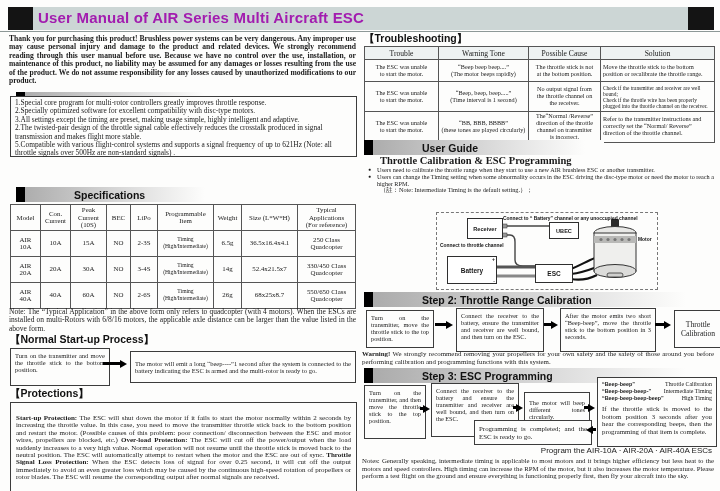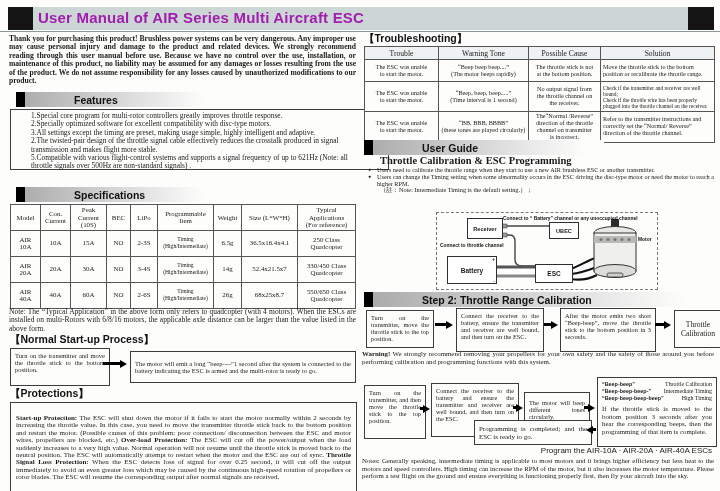--- a/index.html
+++ b/index.html
@@ -70,21 +70,21 @@
   <div class="abs hdr-black" style="left:688px;width:26px;"></div>
   <div class="abs hdr-title">User Manual of AIR Series Multi Aircraft ESC</div>
   <div class="abs hdr-line"></div>
 
   <div class="abs intro" style="left:9px;top:35px;width:347px;">Thank you for purchasing this product! Brushless power systems can be very dangerous. Any improper use may cause personal injury and damage to the product and related devices. We strongly recommend reading through this user manual before use. Because we have no control over the use, installation, or maintenance of this product, no liability may be assumed for any damages or losses resulting from the use of the product. We do not assume responsibility for any losses caused by unauthorized modifications to our product.</div>
 
   <div class="abs sec-hdr" style="left:16px;top:92px;width:205px;">
     <span class="sq"></span>
     <span class="lbl">Features</span>
   </div>
-  <div class="abs box feat" style="left:10px;top:109px;width:337px;padding:2px 20px;height:55px;">
+  <div class="abs box feat" style="left:10px;top:96px;width:337px;padding:2px 4px;height:55px;">
     <div>1.Special core program for multi-rotor controllers greatly improves throttle response.</div>
     <div>2.Specially optimized software for excellent compatibility with disc-type motors.</div>
     <div>3.All settings except the timing are preset, making usage simple, highly intelligent and adaptive.</div>
     <div>2.The twisted-pair design of the throttle signal cable effectively reduces the crosstalk produced in signal transmission and makes flight more stable.</div>
     <div>5.Compatible with various flight-control systems and supports a signal frequency of up to 621Hz (Note: all throttle signals over 500Hz are non-standard signals) .</div>
   </div>
 
   <div class="abs sec-hdr" style="left:16px;top:187px;width:205px;">
     <span class="sq"></span>
     <span class="lbl">Specifications</span>
@@ -304,20 +304,24 @@
   <div class="abs fbox" style="left:560px;top:308px;width:86px;height:36px;">After the motor emits two short “Beep-beep”, move the throttle stick to the bottom position in 3 seconds.</div>
   <div class="abs arrow" style="left:655px;top:320px;width:16px;">
       <i class="stem"></i>
       <i class="head"></i>
     </div>
   <div class="abs fbox ctr" style="left:674px;top:310px;width:38px;height:30px;">Throttle Calibration</div>
   <div class="abs warn" style="left:362px;top:350px;width:352px;">
     <b>Warning!</b><span> We strongly recommend removing your propellers for your own safety and the safety of those around you before performing calibration and programming functions with this system.</span>
   </div>
 
+  <div class="abs sec-hdr" style="left:364px;top:368px;width:350px;">
+    <span class="sq"></span>
+    <span class="lbl">Step 3: ESC Programming</span>
+  </div>
   <div class="abs fbox" style="left:364px;top:385px;width:52px;height:46px;">Turn on the transmitter, and then move the throttle stick to the top position.</div>
   <div class="abs arrow" style="left:420px;top:404px;width:10px;">
       <i class="stem"></i>
       <i class="head"></i>
     </div>
   <div class="abs fbox" style="left:431px;top:383px;width:78px;height:46px;">Connect the receiver to the battery and ensure the transmitter and receiver are well bound, and then turn on the ESC.</div>
   <div class="abs arrow" style="left:513px;top:403px;width:10px;">
       <i class="stem"></i>
       <i class="head"></i>
     </div>

